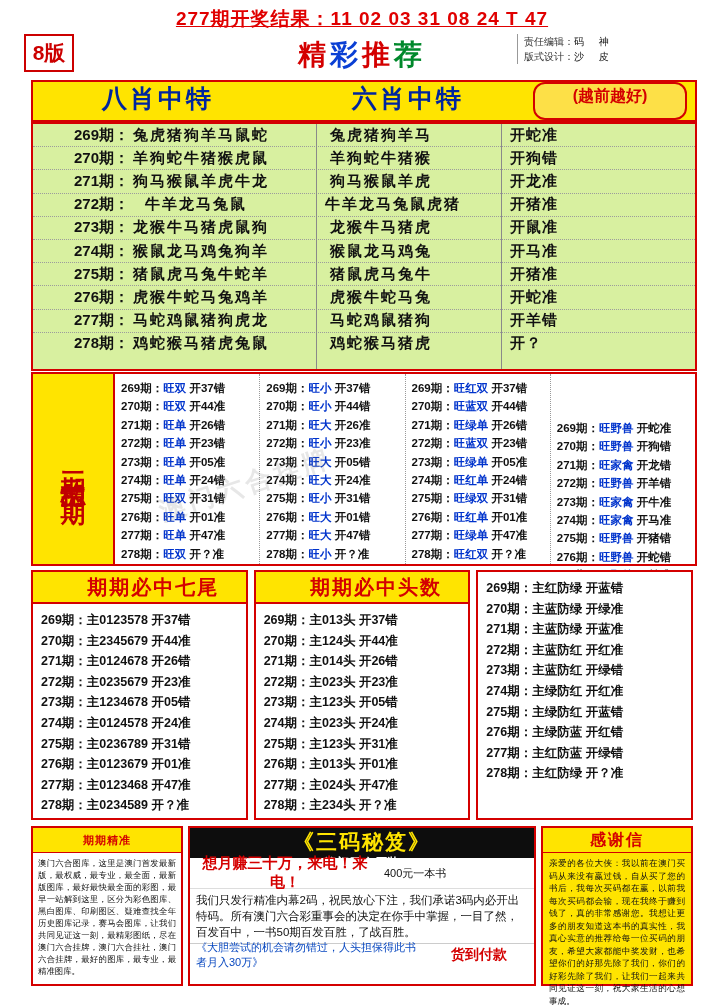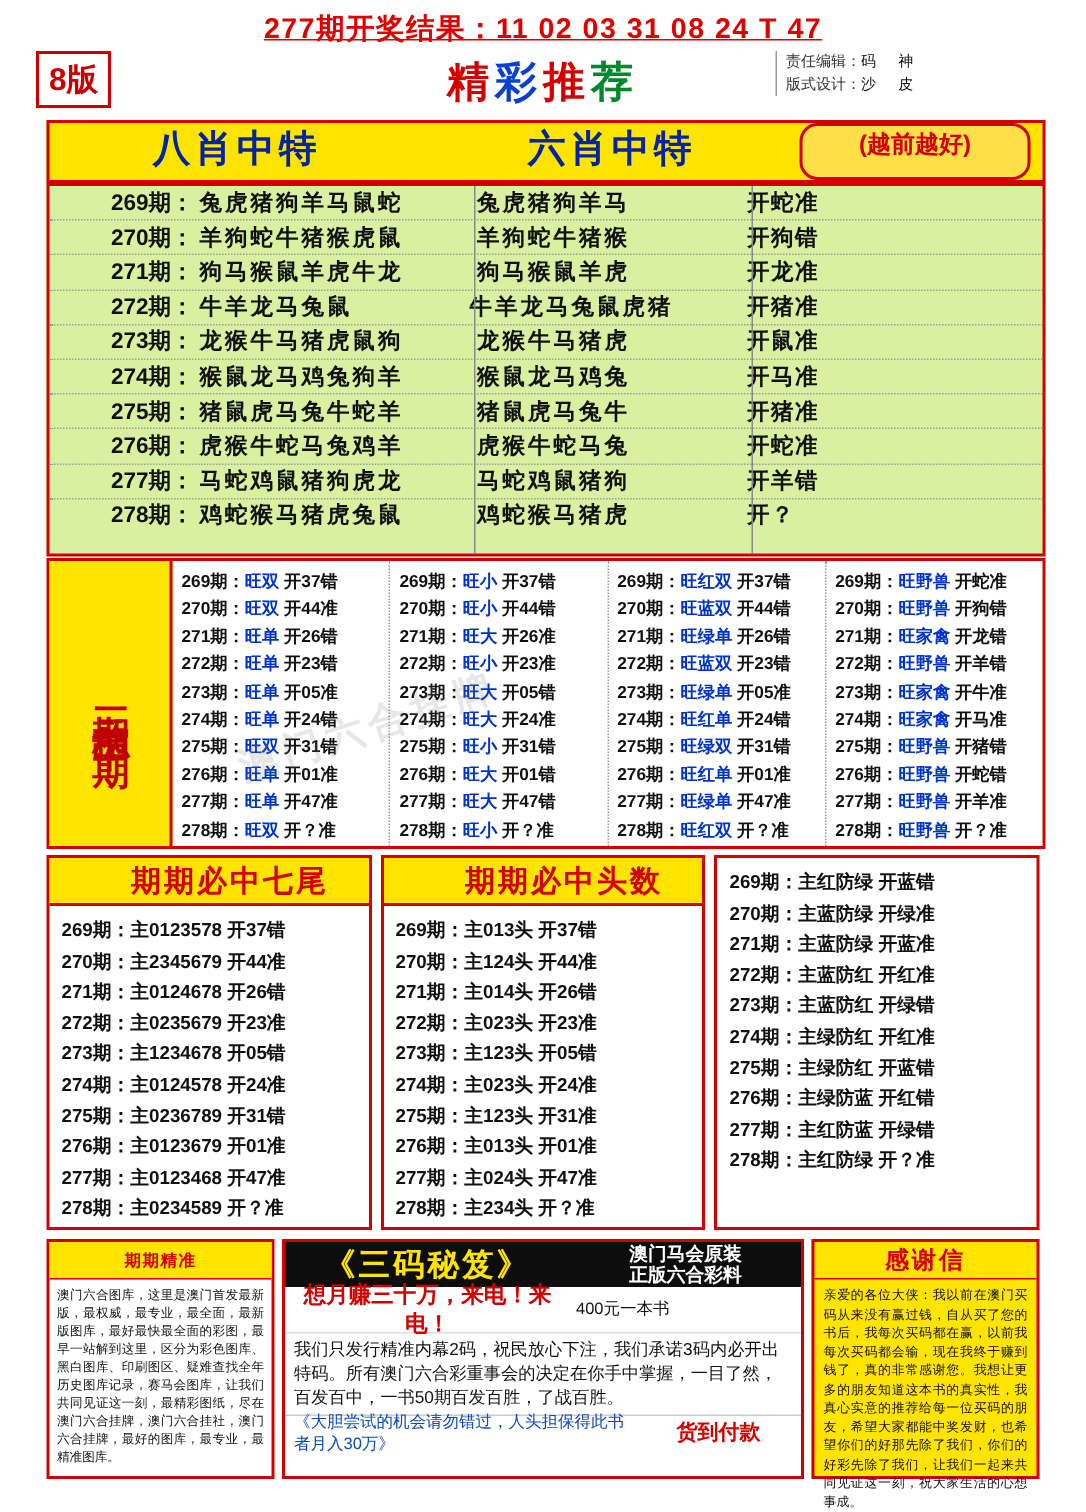--- a/index.html
+++ b/index.html
@@ -71,21 +71,21 @@
   .grow:last-child{border-bottom:none;}
   .glabel{
     width:96px;text-align:right;padding-right:4px;
     font-size:15px;font-weight:bold;color:#111;
   }
   .gzone{
     font-size:15px;font-weight:bold;color:#111;letter-spacing:2px;
     white-space:nowrap;
   }
   .gz1{width:185px;}
-  .gz2{width:180px;}
+  .gz2{width:180px;padding-left:12px;}
   .gres{font-size:15px;font-weight:bold;color:#111;letter-spacing:1px;}
   .vline{
     position:absolute;top:0;bottom:0;width:0;border-left:1px solid #8a8a8a;
   }
 
   
   .midbox{
     position:absolute;left:31px;top:372px;width:662px;height:190px;
     border:2px solid #d40000;background:#ffffff;display:flex;
   }
@@ -93,21 +93,21 @@
     width:80px;background:#ffe400;border-right:2px solid #d40000;
     display:flex;align-items:center;justify-content:center;
   }
   .sanqi span{
     font-size:25px;font-weight:bold;color:#c00000;
     writing-mode:vertical-rl;letter-spacing:6px;line-height:1;
   }
   .mcol{
     flex:1;padding:5px 2px 12px 6px;border-right:1px dotted #999;
   }
-  .mcol:last-child{border-right:none;}
+  .mcol:last-child{border-right:none;margin-top:40px;}
   .mline{font-size:11.5px;color:#111;line-height:18.4px;white-space:nowrap;font-weight:bold;}
   .mline .q{color:#111;}
   .mline .v{color:#0033cc;}
   .mline .r{color:#111;}
 
   
   .trio{position:absolute;left:31px;top:570px;width:662px;height:250px;display:flex;gap:6px;}
   .tbox{flex:1;border:2px solid #d40000;background:#fff;position:relative;}
   .tbox-hd{
     height:30px;background:#ffe400;border-bottom:2px solid #d40000;
@@ -122,21 +122,21 @@
   .bottom{position:absolute;left:31px;top:826px;width:662px;height:160px;display:flex;gap:5px;}
   .bl{width:148px;border:2px solid #d40000;background:#fff;}
   .bl-hd{
     height:24px;background:#ffe400;border-bottom:1px solid #d40000;
     display:flex;align-items:center;justify-content:center;
     font-size:11px;font-weight:bold;color:#d40000;letter-spacing:1px;
   }
   .bl-bd{padding:4px 5px;font-size:8.4px;line-height:12px;color:#111;text-align:justify;}
 
   .bc{flex:1;border:2px solid #d40000;background:#ffffff;position:relative;}
-  .bc-hd{height:30px;background:#0d0d0d;display:flex;align-items:center;}
+  .bc-hd{height:30px;background:#0d0d0d;display:flex;align-items:center;flex-direction:column;}
   .bc-hd .lt{
     width:190px;text-align:center;font-size:21px;font-weight:bold;color:#ffe400;letter-spacing:2px;
   }
   .bc-hd .rt{
     flex:1;text-align:center;font-size:12.5px;font-weight:bold;color:#ffffff;line-height:14px;
   }
   .bc-sub{
     display:flex;align-items:center;height:30px;background:#fff;border-bottom:1px solid #ddd;
   }
   .bc-sub .l{width:190px;text-align:center;font-size:15px;font-weight:bold;color:#d40000;}

